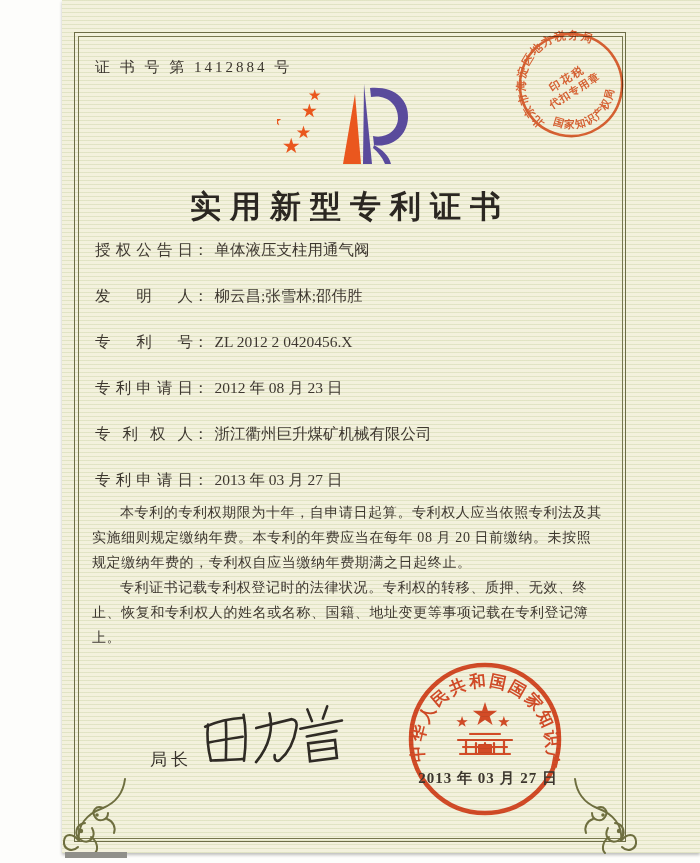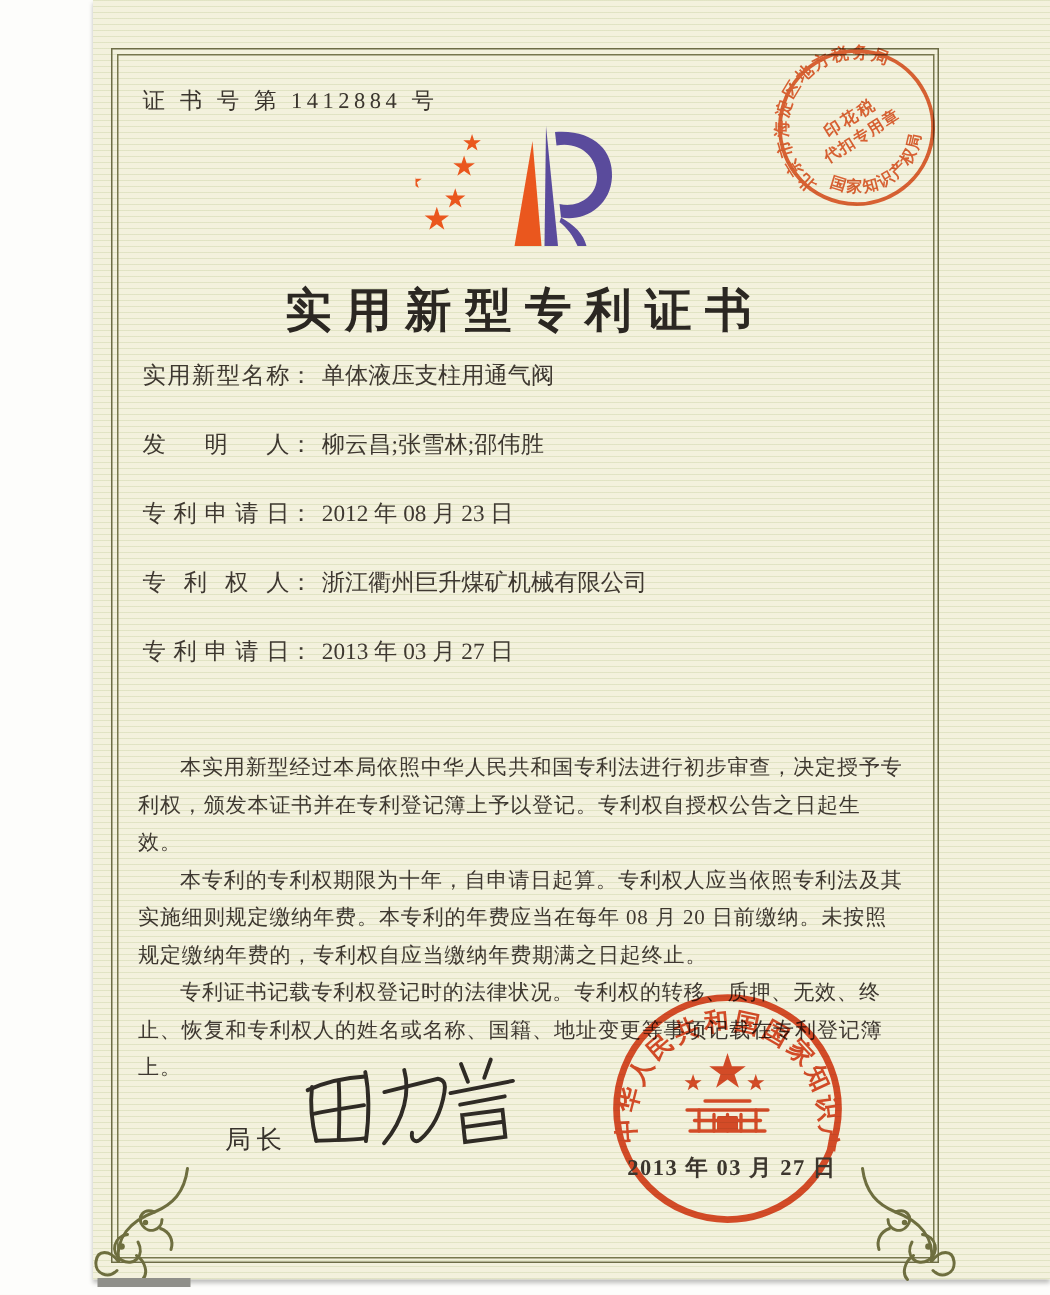--- a/index.html
+++ b/index.html
@@ -110,38 +110,40 @@
         <path d="M87,4 L95,84 L86,84 Z"></path>
         <path d="M93,8 C118,6 132,20 131,38 C130,58 112,68 97,65 L96,56 C108,59 121,51 121,38 C121,24 109,14 94,17 Z"></path>
         <path d="M97,65 C106,70 112,76 114,84 L108,84 C105,77 101,72 96,68 Z"></path>
       </g>
     </svg>
 
     <div class="title">实用新型专利证书</div>
 
     <div class="fields">
       <div class="field-row">
-        <span class="flabel">实用新型名称</span><span class="fcolon">：</span><span>单体液压支柱用通气阀</span>
+        <span class="flabel">授权公告日</span><span class="fcolon">：</span><span>单体液压支柱用通气阀</span>
       </div>
       <div class="field-row">
         <span class="flabel">发明人</span><span class="fcolon">：</span><span>柳云昌;张雪林;邵伟胜</span>
       </div>
       <div class="field-row">
+        <span class="flabel">专利号</span><span class="fcolon">：</span><span>ZL 2012 2 0420456.X</span>
+      </div>
+      <div class="field-row">
         <span class="flabel">专利申请日</span><span class="fcolon">：</span><span>2012 年 08 月 23 日</span>
       </div>
       <div class="field-row">
         <span class="flabel">专利权人</span><span class="fcolon">：</span><span>浙江衢州巨升煤矿机械有限公司</span>
       </div>
       <div class="field-row">
         <span class="flabel">专利申请日</span><span class="fcolon">：</span><span>2013 年 03 月 27 日</span>
       </div>
     </div>
 
     <div class="body-text">
-      <p>本实用新型经过本局依照中华人民共和国专利法进行初步审查，决定授予专利权，颁发本证书并在专利登记簿上予以登记。专利权自授权公告之日起生效。</p>
       <p>本专利的专利权期限为十年，自申请日起算。专利权人应当依照专利法及其实施细则规定缴纳年费。本专利的年费应当在每年 08 月 20 日前缴纳。未按照规定缴纳年费的，专利权自应当缴纳年费期满之日起终止。</p>
       <p>专利证书记载专利权登记时的法律状况。专利权的转移、质押、无效、终止、恢复和专利权人的姓名或名称、国籍、地址变更等事项记载在专利登记簿上。</p>
     </div>
 
     <div class="director-label">局长</div>
 
     <svg class="signature" viewBox="0 0 160 78" aria-label="田力普">
       <g fill="none" stroke="#2f2b25" stroke-width="2.6" stroke-linecap="round">
         <path d="M12,18 C10,30 11,44 13,54"></path>
         <path d="M9,20 C22,15 36,13 48,13"></path>

